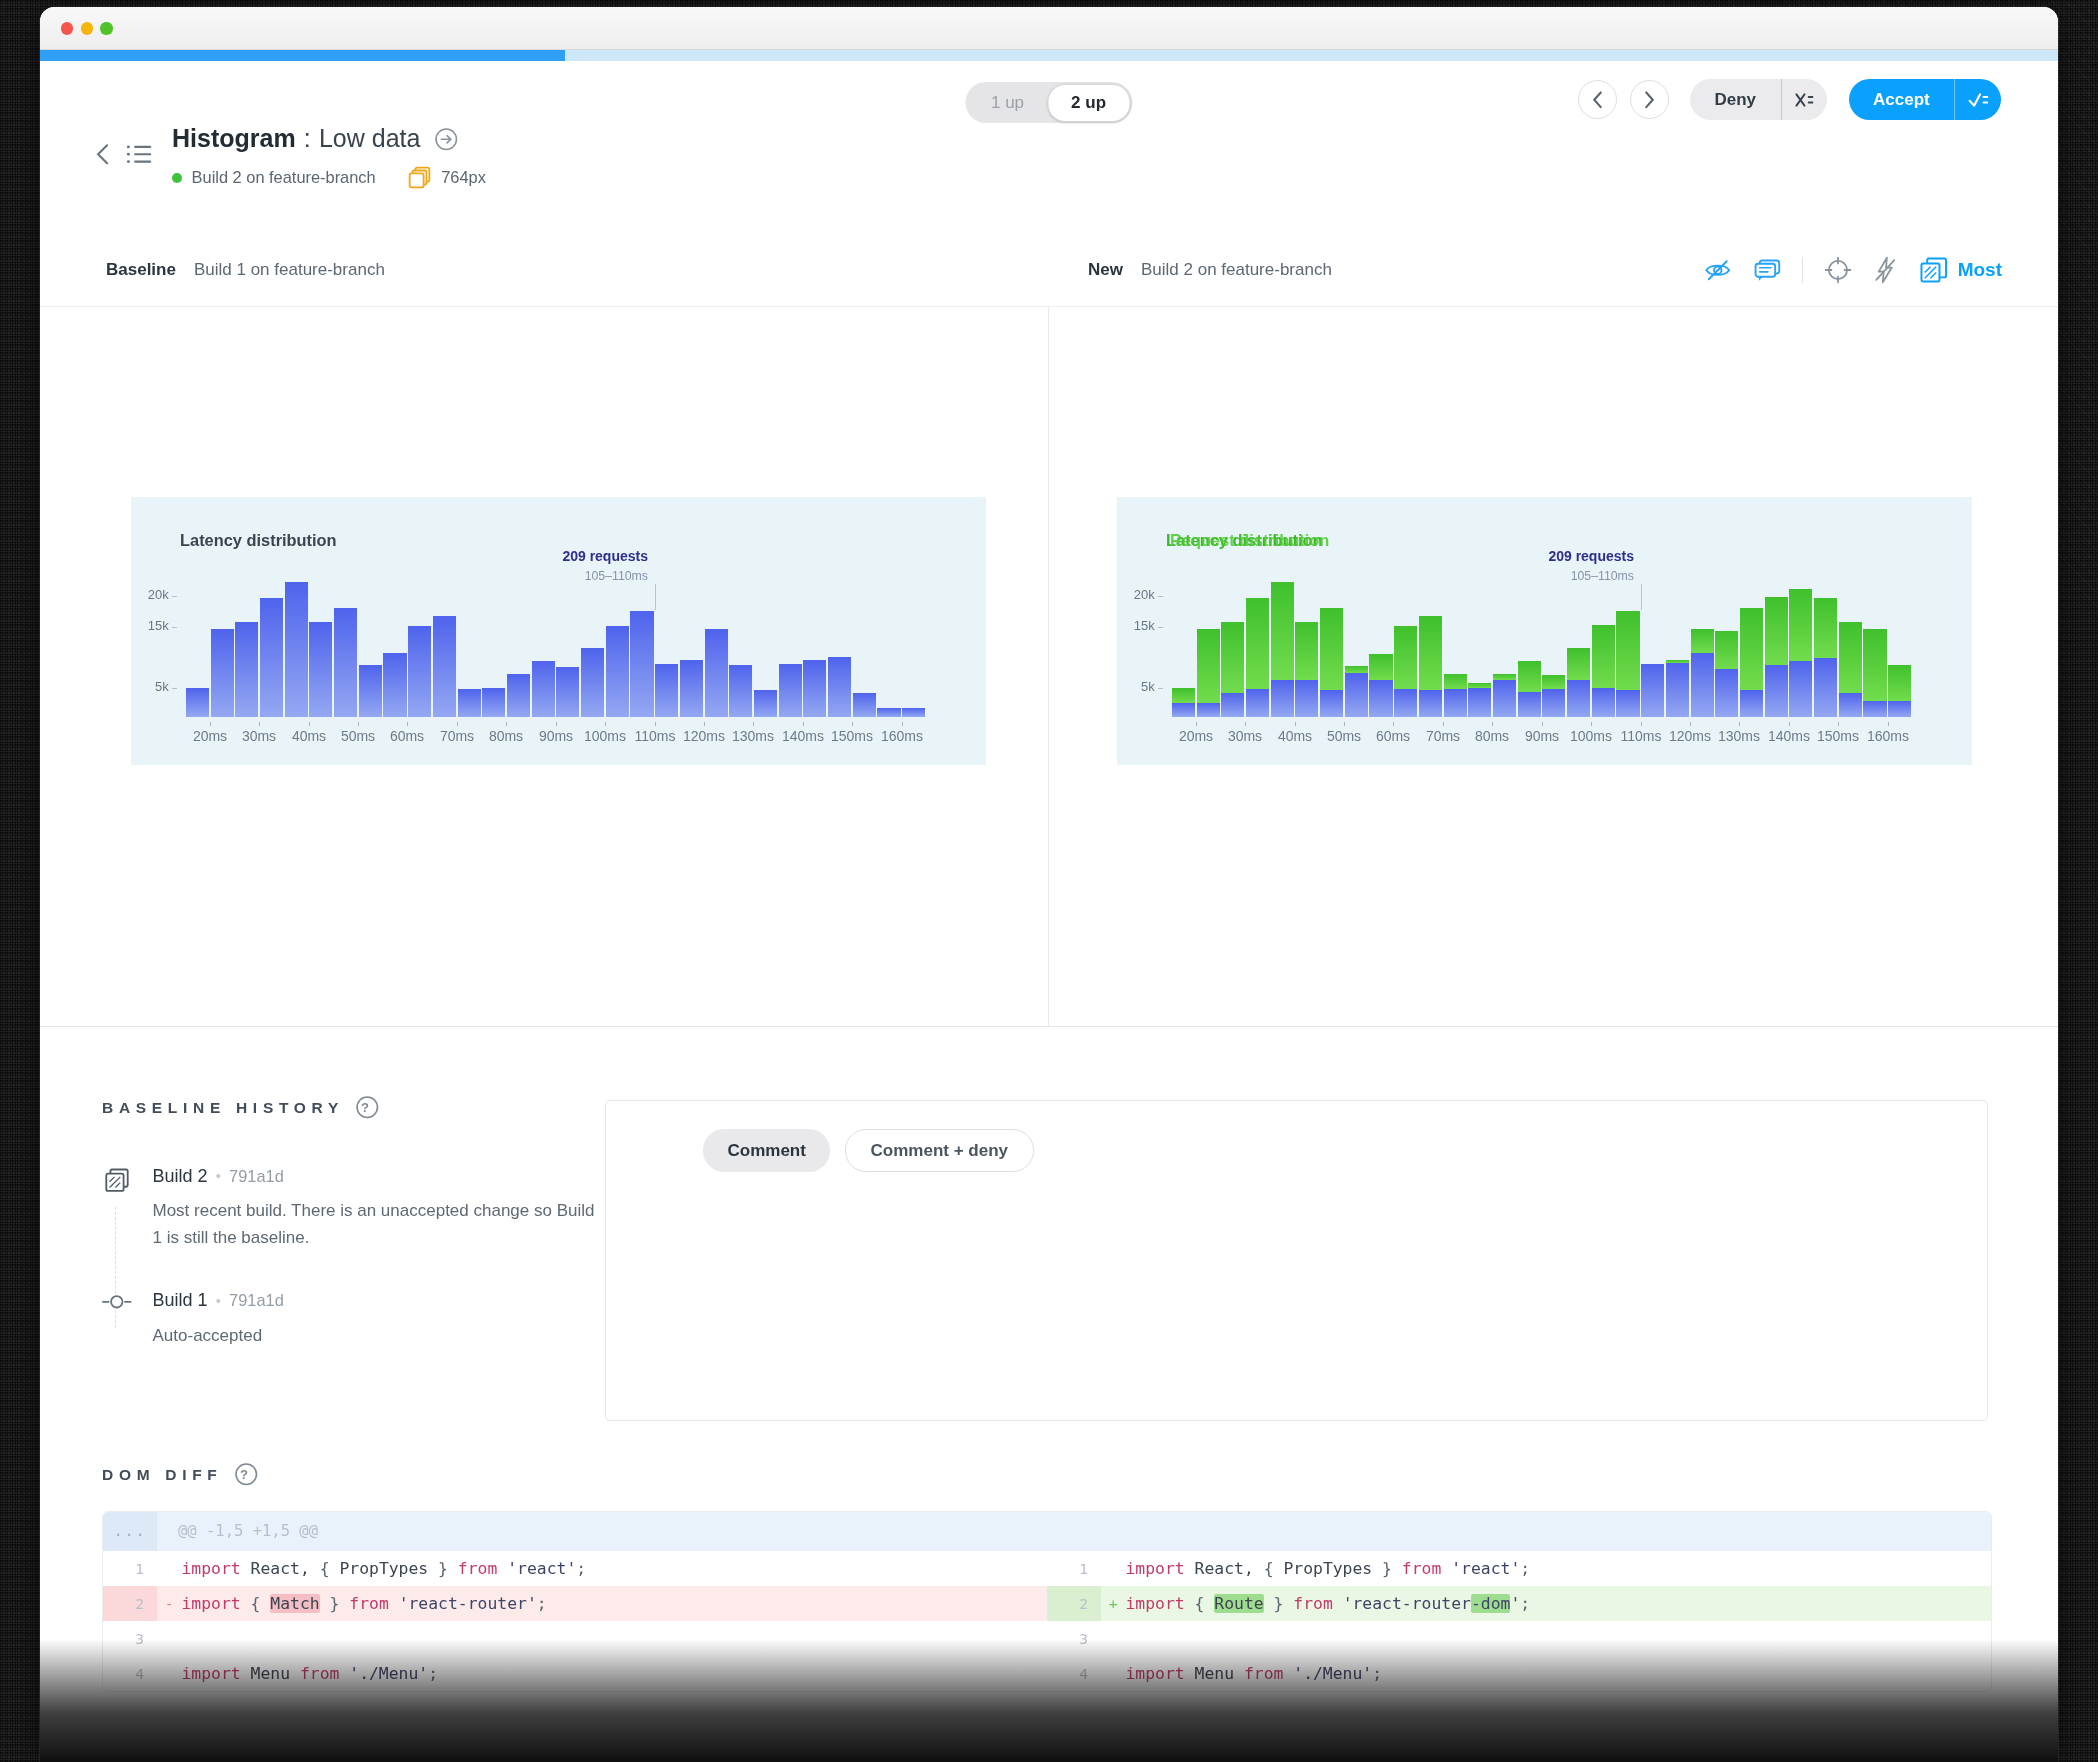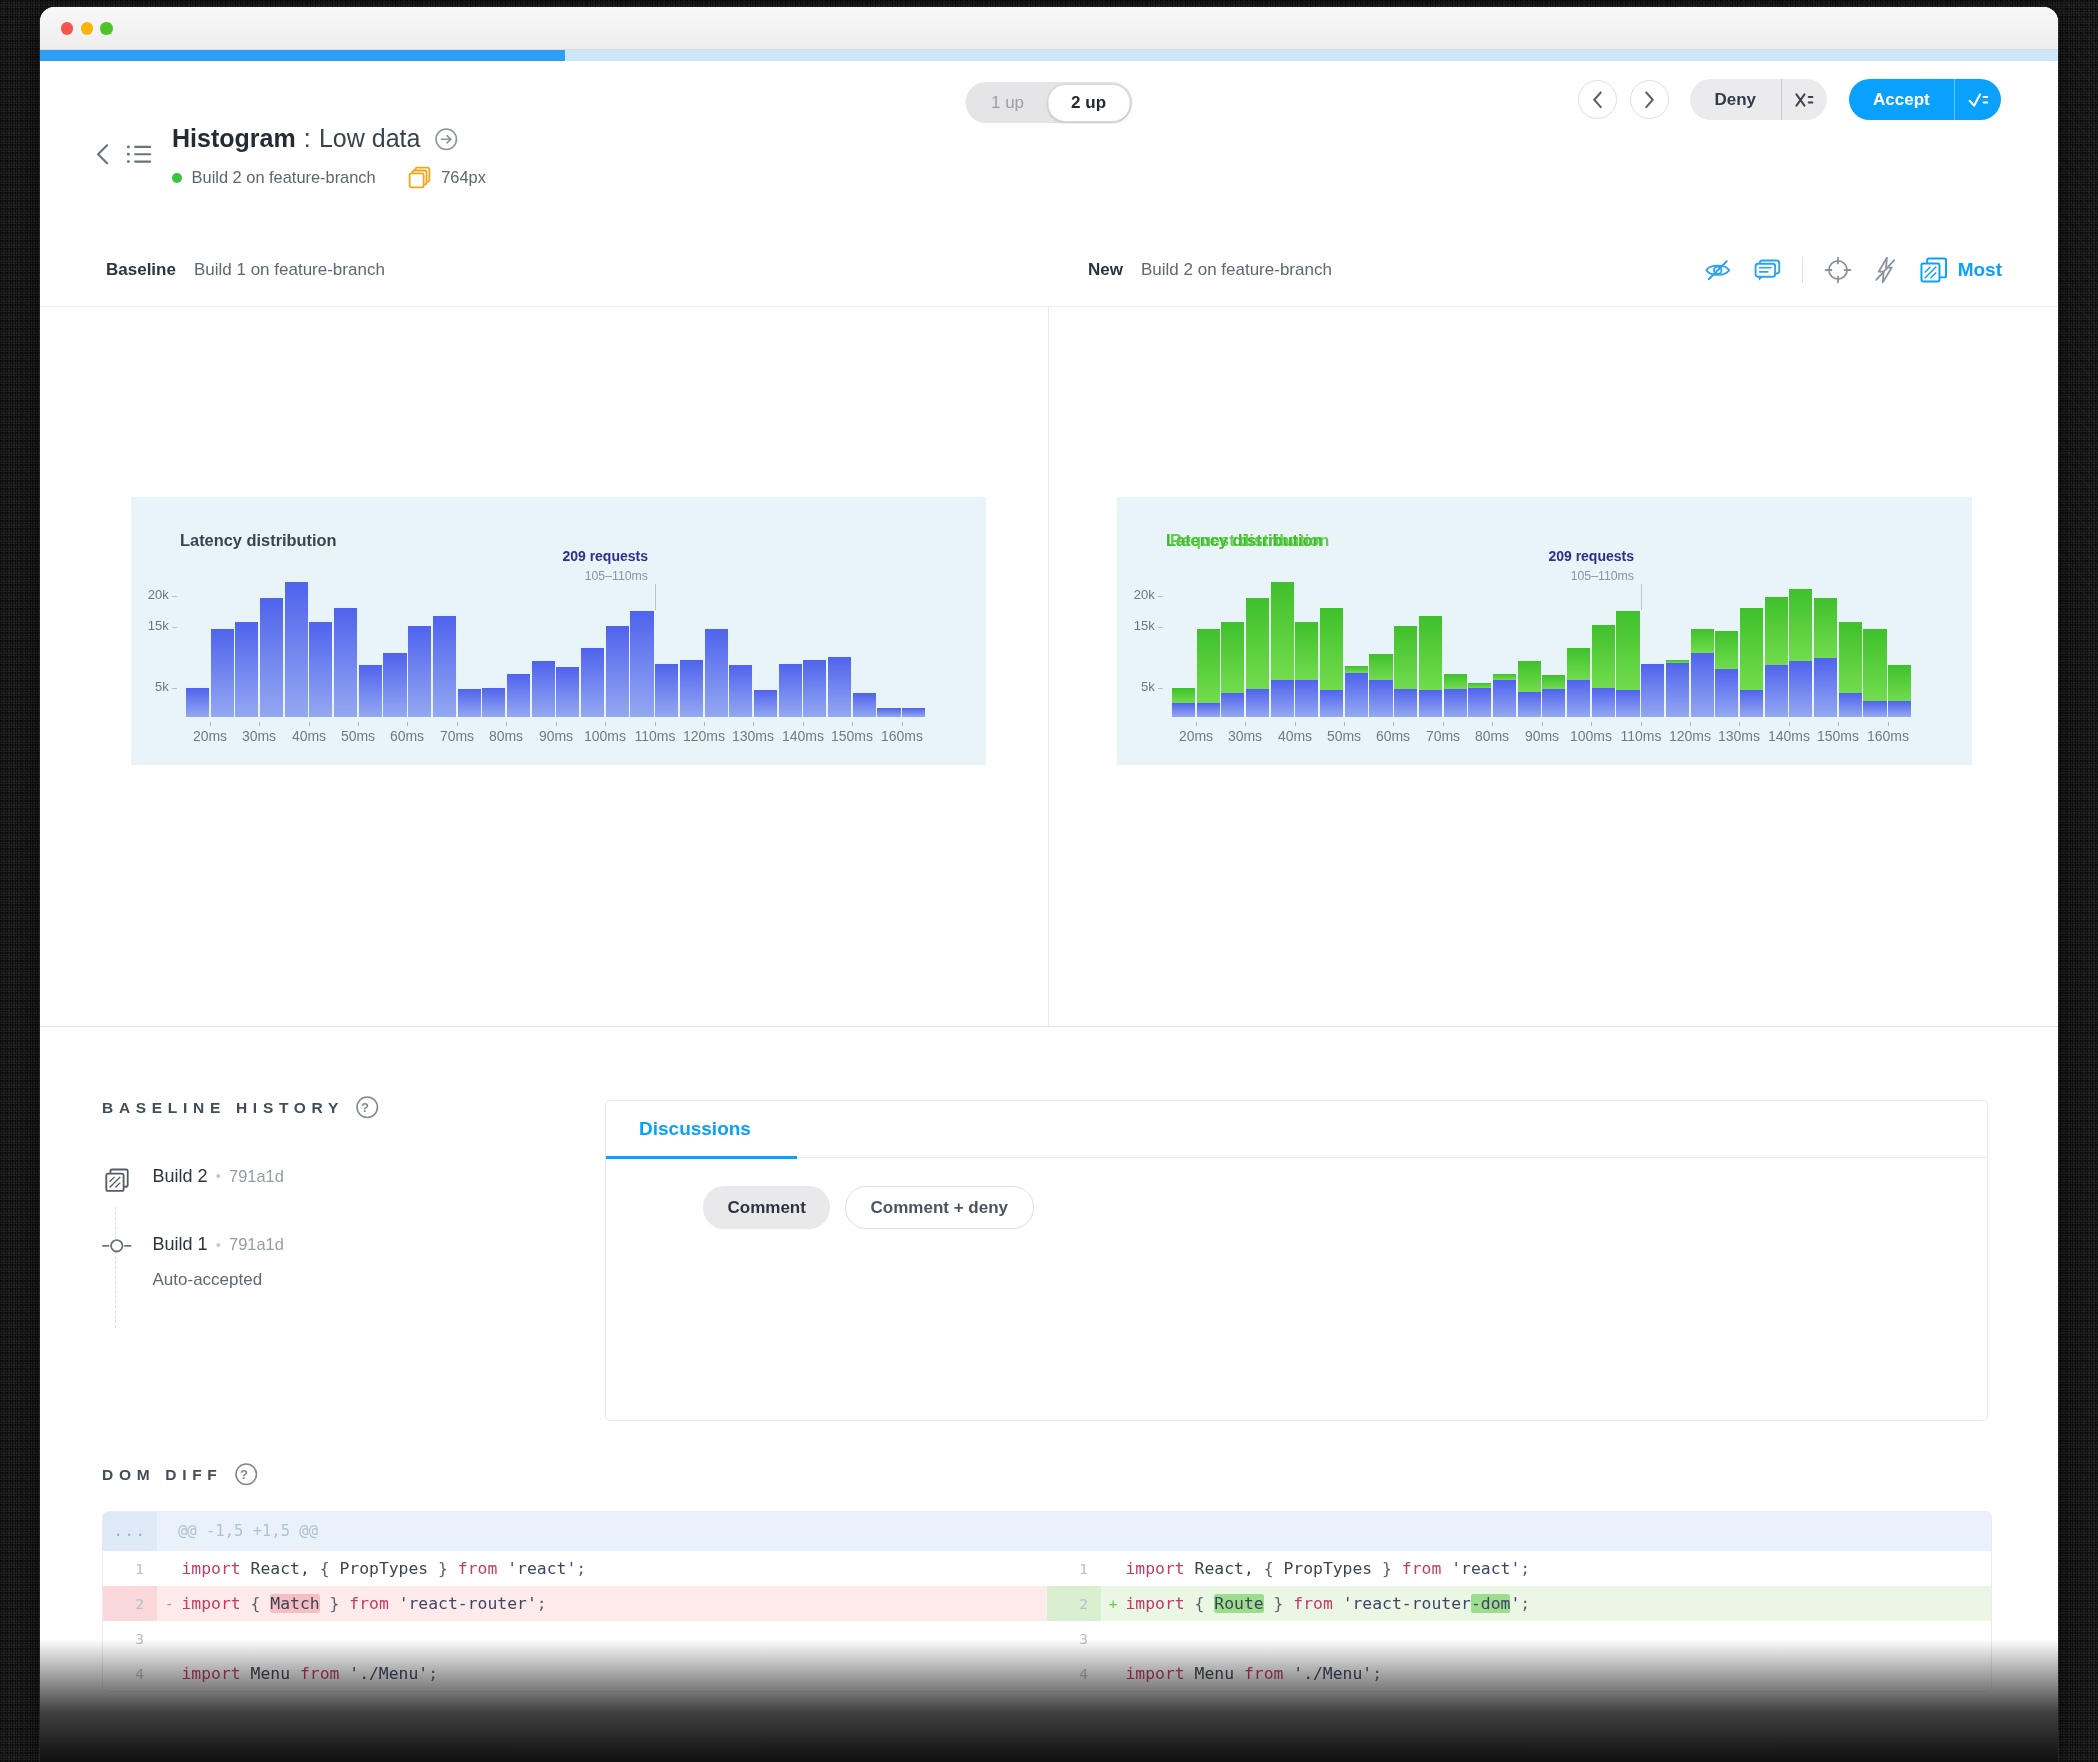--- a/index.html
+++ b/index.html
@@ -611,20 +611,21 @@
             <rect x="4" y="8" width="21" height="21" rx="2" fill="#fff" stroke="#525c66" stroke-width="2.2"></rect>
             <path d="M8 25 L21 12 M8 18 L14 12 M15 25 L21 19" stroke="#525c66" stroke-width="1.6"></path>
           </svg>
         </div>
         <div>
           <div class="hist-title-row">
             <span class="hist-name">Build 2</span>
             <span class="hist-dot">•</span>
             <span class="hist-sha">791a1d</span>
           </div>
+          <div class="hist-desc">Most recent build. There is an unaccepted change so Build 1 is still the baseline.</div>
         </div>
       </div>
       <div class="hist-item">
         <div class="hist-ico">
           <svg width="29.5" height="19.6" viewBox="0 0 36 24">
             <path d="M1 12 h7 M28 12 h7" stroke="#6a747e" stroke-width="2.2" stroke-linecap="round"></path>
             <circle cx="18" cy="12" r="7" fill="#fff" stroke="#6a747e" stroke-width="2.2"></circle>
           </svg>
         </div>
         <div>
@@ -633,24 +634,20 @@
             <span class="hist-dot">•</span>
             <span class="hist-sha">791a1d</span>
           </div>
           <div class="hist-desc">Auto-accepted</div>
         </div>
       </div>
     </div>
   </div>
 
   <div class="discussions-card">
-    <div class="tab-row">
-      <span class="tab">Discussions</span>
-      <span class="tab-underline"></span>
-    </div>
     <div class="disc-buttons">
       <button class="pill-btn pill-primary">Comment</button>
       <button class="pill-btn pill-outline">Comment + deny</button>
     </div>
   </div>
 
   <div class="dom-diff-heading section-heading">
     <span>DOM DIFF</span>
     <span>
       <svg width="24.5" height="24.5" viewBox="0 0 30 30" style="font-size:19px">

